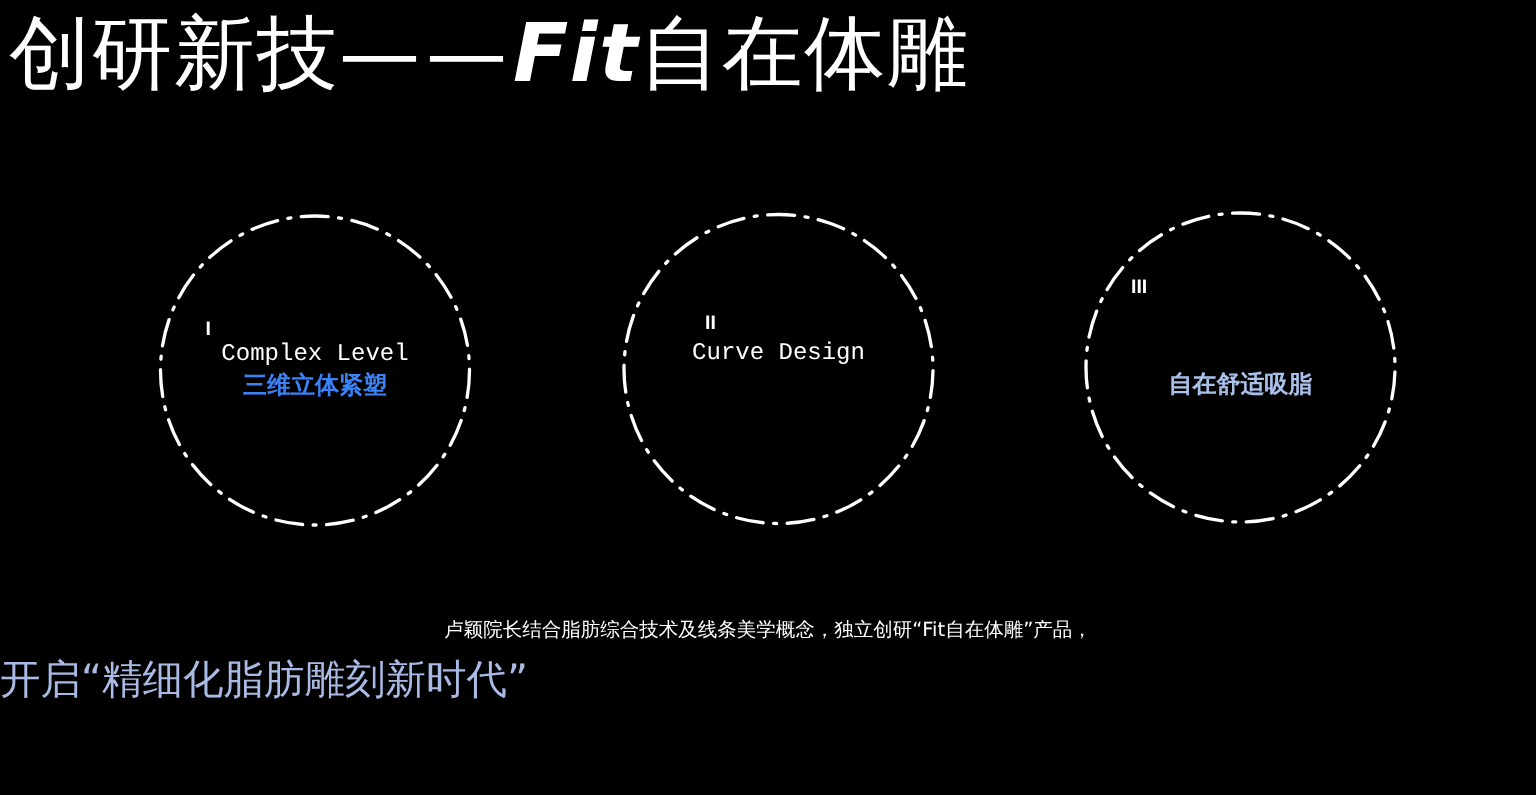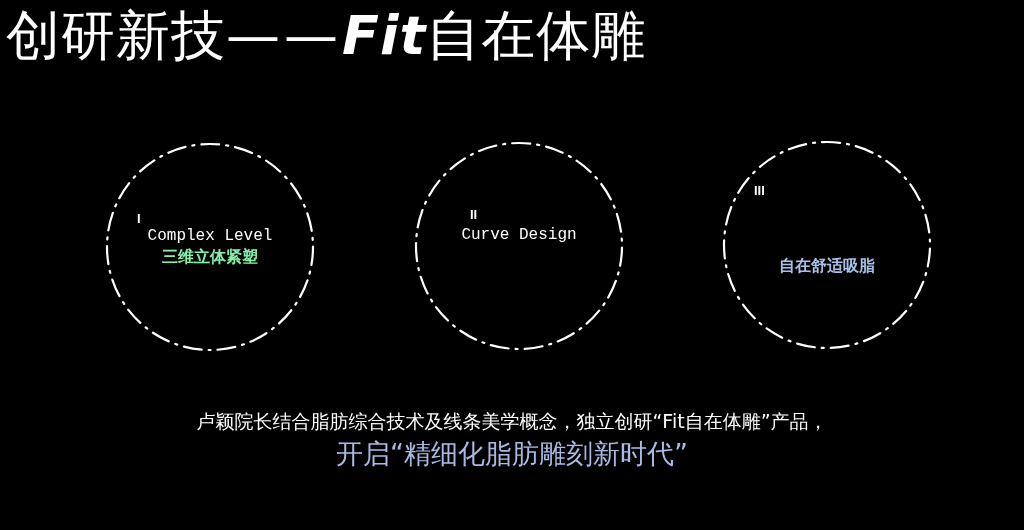--- a/index.html
+++ b/index.html
@@ -26,53 +26,53 @@
       position: absolute; left: 0; width: 210px; text-align: center;
       font-size: 16px; color: #fff; font-family: Liberation Mono, monospace; line-height: 18px;
     }
     .zh {
       position: absolute; left: 0; width: 210px; text-align: center;
       font-size: 16px; font-weight: bold; line-height: 20px;
       font-family: "DejaVu Sans", sans-serif;
     }
     .desc1 {
       position: absolute; left: 0; width: 1024px; top: 408px; text-align: center;
-      font-size: 19px; color: #fff; line-height: 26px; white-space: nowrap;
+      font-size: 13px; color: #fff; line-height: 26px; white-space: nowrap;
     }
     .desc2 {
-      position: absolute; left: 0; width: 1024px; top: 437px; text-align: center;
+      position: absolute; left: 0; width: 1024px; top: 437px; 
       font-size: 27px; line-height: 34px; white-space: nowrap;
     }
   </style>
 </head>
 <body>
 
 <div class="title">
   <span>创研新技</span><span class="dash">——</span><span class="fit">Fit</span><span>自在体雕</span>
 </div>
 
 <div class="ring" style="left:105px; top:142px;">
   <svg width="210" height="210" viewBox="0 0 210 210">
     <circle cx="105" cy="105" r="103" fill="none" stroke="#ffffff" stroke-width="2.2" stroke-dasharray="18 7 2 7" stroke-linecap="round"></circle>
   </svg>
   <div class="numeral" style="left:32px; top:70px;">I</div>
   <div class="en" style="top:85px;">Complex Level</div>
-  <div class="zh" style="top:105px; color:#86efac;">三维立体紧塑</div>
+  <div class="zh" style="top:105px; color:#3b82f6;">三维立体紧塑</div>
 </div>
 
 <div class="ring" style="left:414px; top:141px;">
   <svg width="210" height="210" viewBox="0 0 210 210">
     <circle cx="105" cy="105" r="103" fill="none" stroke="#ffffff" stroke-width="2.2" stroke-dasharray="18 7 2 7" stroke-linecap="round" transform="rotate(20 105 105)"></circle>
   </svg>
   <div class="numeral" style="left:36px; top:67px;margin-left:20px;">II</div>
   <div class="en" style="top:85px;">Curve Design</div>
 </div>
 
 <div class="ring" style="left:722px; top:140px;">
   <svg width="210" height="210" viewBox="0 0 210 210">
     <circle cx="105" cy="105" r="103" fill="none" stroke="#ffffff" stroke-width="2.2" stroke-dasharray="18 7 2 7" stroke-linecap="round" transform="rotate(40 105 105)"></circle>
   </svg>
   <div class="numeral" style="left:32px; top:44px;">III</div>
-  <div class="zh" style="top:116px; color:#a9c0e8;">自在舒适吸脂</div>
+  <div class="zh" style="top:106px; color:#a9c0e8;">自在舒适吸脂</div>
 </div>
 
 <div class="desc1">卢颖院长结合脂肪综合技术及线条美学概念，独立创研“Fit自在体雕”产品，</div>
 <div class="desc2" style="color:#a9bbe4;">开启“精细化脂肪雕刻新时代”</div>
 
 </body></html>

